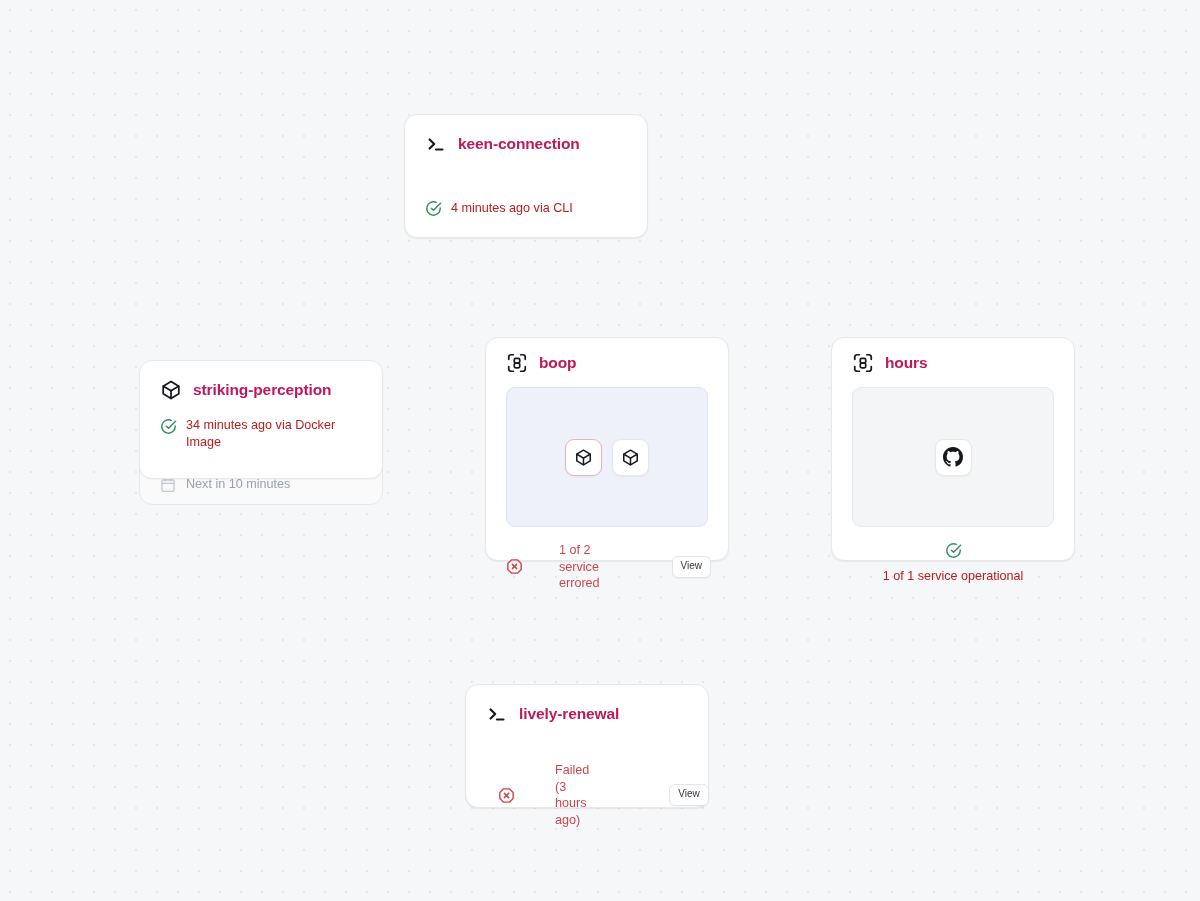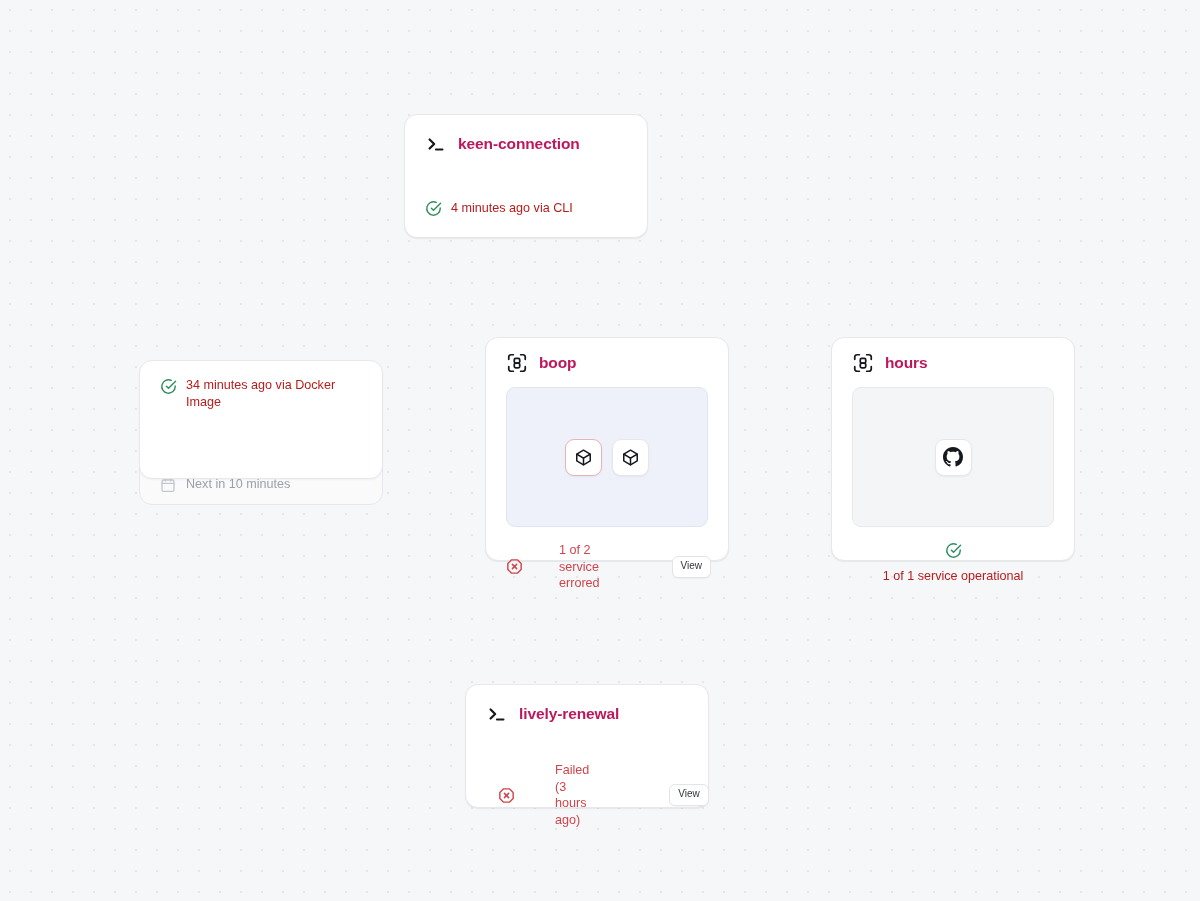--- a/index.html
+++ b/index.html
@@ -192,20 +192,30 @@
             <rect x="3" y="4.5" width="18" height="17" rx="2.5"></rect>
             <line x1="3" y1="9.5" x2="21" y2="9.5"></line>
             <line x1="8" y1="2.5" x2="8" y2="6"></line>
             <line x1="16" y1="2.5" x2="16" y2="6"></line>
           </svg>
         </span>
         <span class="status-text muted">Next in 10 minutes</span>
       </div>
     </div>
     <div class="stack-front" style="height:119px;">
+      <div class="card-head">
+        <span class="head-icon">
+          <svg viewBox="0 0 24 24" fill="none" stroke="currentColor" stroke-width="1.9" stroke-linecap="round" stroke-linejoin="round">
+            <path d="M20.5 7.8 12 2.8 3.5 7.8v8.4L12 21.2l8.5-5v-8.4z"></path>
+            <polyline points="3.7 7.9 12 12.7 20.3 7.9"></polyline>
+            <line x1="12" y1="12.7" x2="12" y2="21.2"></line>
+          </svg>
+        </span>
+        <span class="card-title">striking-perception</span>
+      </div>
       <div class="status-row" style="margin-top:16px; align-items:flex-start;">
         <span class="status-ico" style="margin-top:1px;">
           <svg viewBox="0 0 24 24" fill="none" stroke="#2f8f5b" stroke-width="2" stroke-linecap="round" stroke-linejoin="round">
             <path d="M21.5 11.2V12a9.5 9.5 0 1 1-5.6-8.7"></path>
             <polyline points="22 4.6 12 14.6 9 11.6"></polyline>
           </svg>
         </span>
         <span class="status-text" style="max-width:165px;">34 minutes ago via Docker Image</span>
       </div>
     </div>

